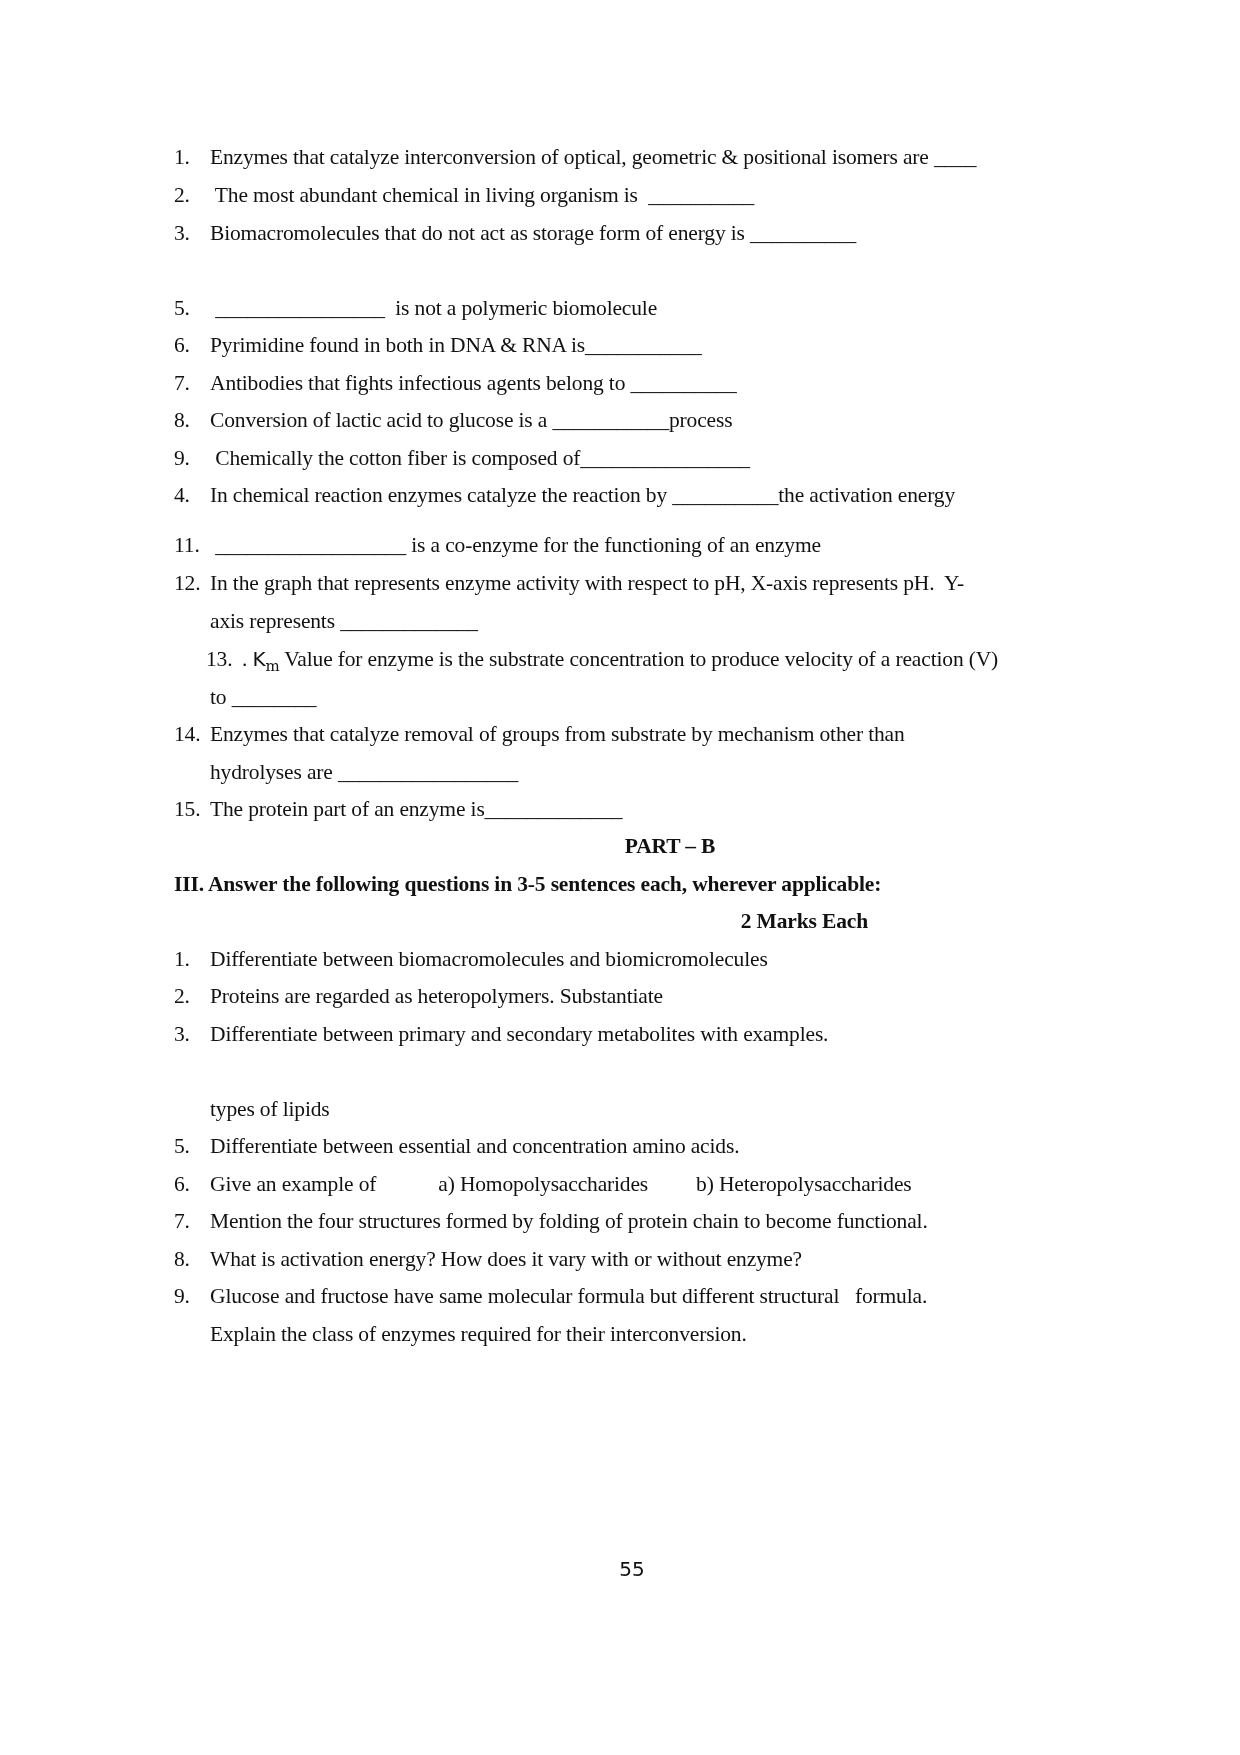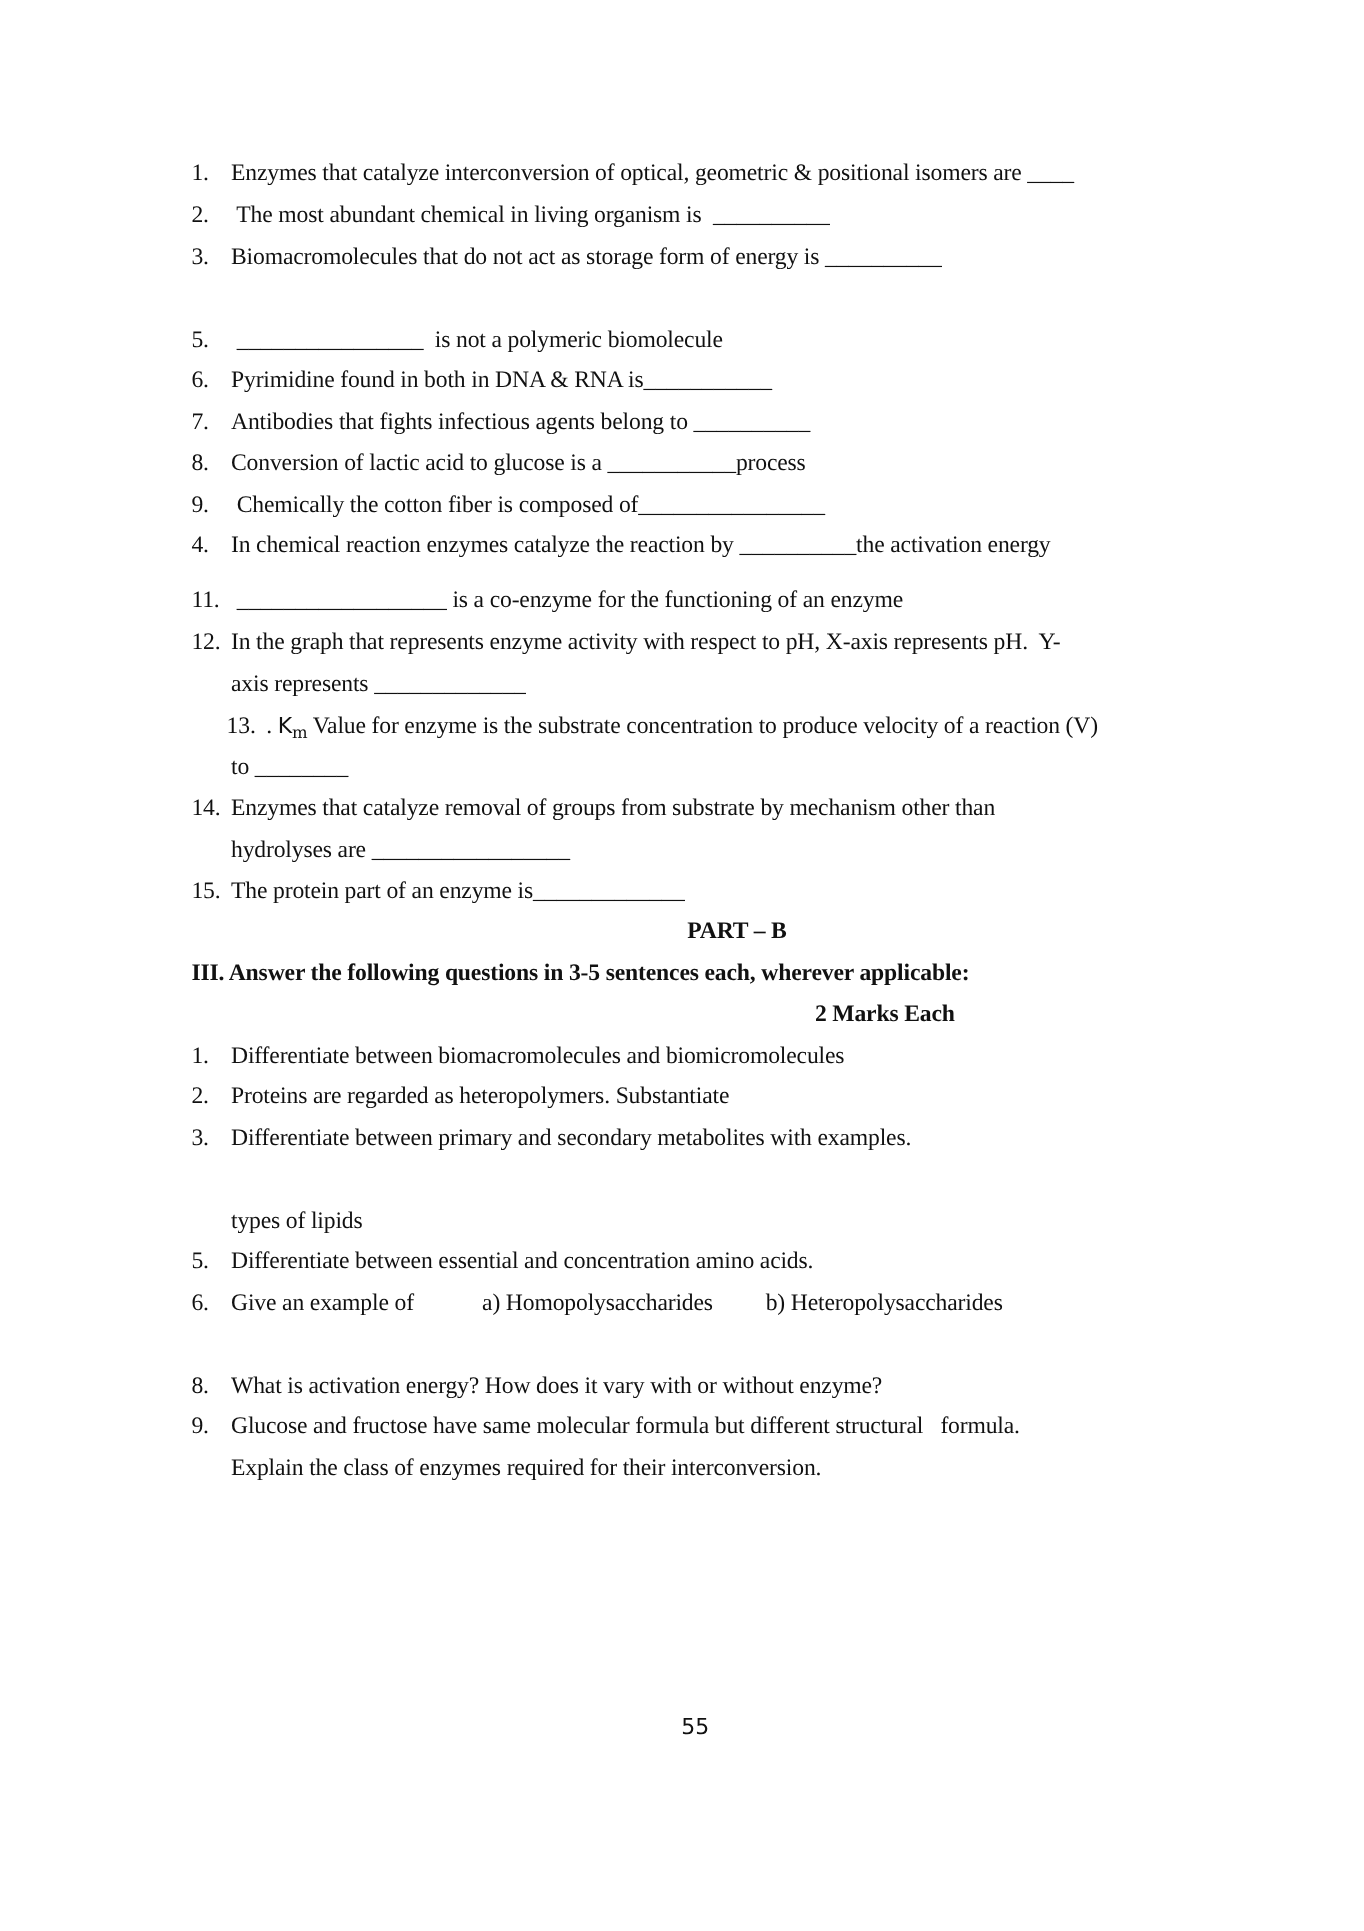--- a/index.html
+++ b/index.html
@@ -53,18 +53,19 @@
   <div class="line bold center" style="top:833px;">PART – B</div>
   <div class="line bold" style="top:871px;">III. Answer the following questions in 3-5 sentences each, wherever applicable:</div>
   <div class="line bold right" style="top:908px;">2 Marks Each</div>
 
   <div class="line" style="top:946px;"><span class="num">1.</span><span>Differentiate between biomacromolecules and biomicromolecules</span></div>
   <div class="line" style="top:983px;"><span class="num">2.</span><span>Proteins are regarded as heteropolymers. Substantiate</span></div>
   <div class="line" style="top:1021px;"><span class="num">3.</span><span>Differentiate between primary and secondary metabolites with examples.</span></div>
   <div class="line cont" style="top:1096px;">types of lipids</div>
   <div class="line" style="top:1133px;"><span class="num">5.</span><span>Differentiate between essential and concentration amino acids.</span></div>
   <div class="line" style="top:1171px;"><span class="num">6.</span><span>Give an example of</span><span class="gap" style="width:62px;"></span><span>a) Homopolysaccharides</span><span class="gap" style="width:48px;"></span><span>b) Heteropolysaccharides</span></div>
+  <div class="line" style="top:1208px;"><span class="num">7.</span><span>Mention the four structures formed by folding of protein chain to become functional.</span></div>
   <div class="line" style="top:1246px;"><span class="num">8.</span><span>What is activation energy? How does it vary with or without enzyme?</span></div>
   <div class="line" style="top:1283px;"><span class="num">9.</span><span>Glucose and fructose have same molecular formula but different structural   formula.</span></div>
   <div class="line cont" style="top:1321px;">Explain the class of enzymes required for their interconversion.</div>
 
   <div class="pagenum">55</div>
 </div>
 
 </body></html>

